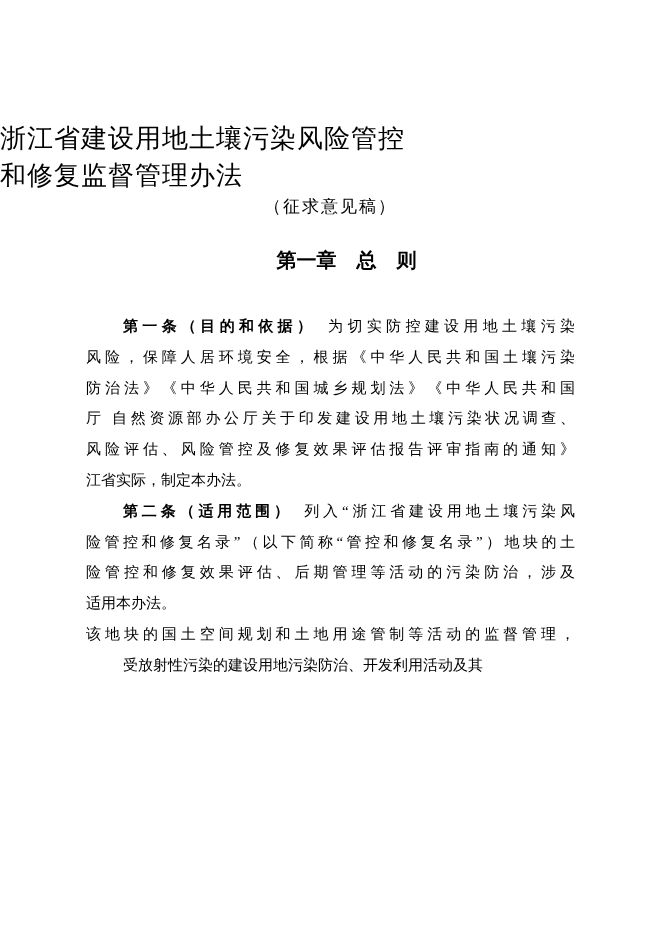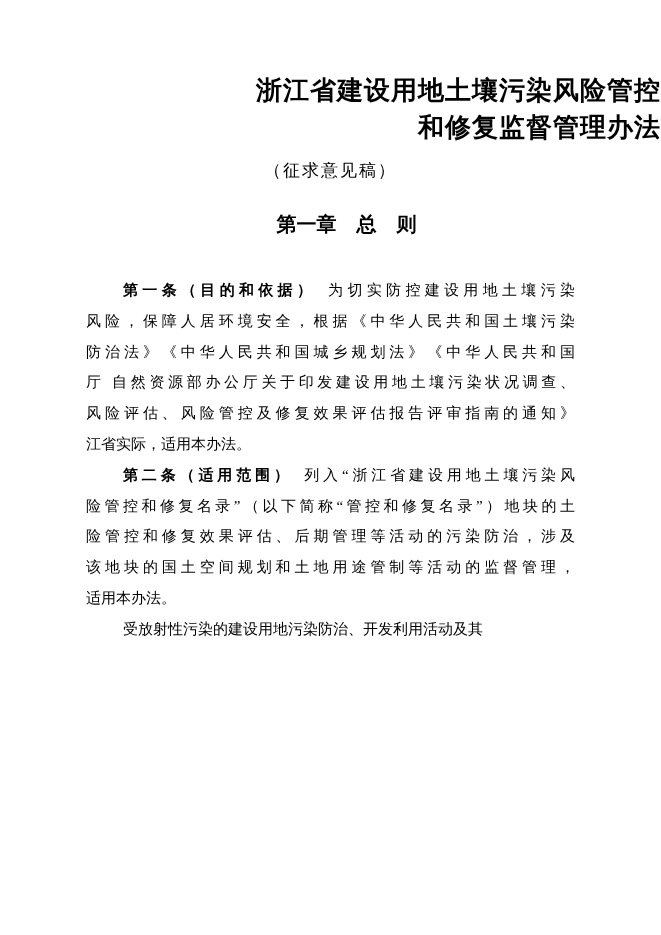--- a/index.html
+++ b/index.html
@@ -11,30 +11,30 @@
     position: relative;
     width: 661px;
     height: 935px;
     background: #ffffff;
     color: #000000;
     font-family: "Liberation Serif", "DejaVu Serif", serif;
     overflow: hidden;
   }
   .doc-title {
     margin: 0;
-    padding-top: 72px;
+    padding-top: 120px;
     font-size: 26px;
     line-height: 37px;
-    font-weight: 700;
-    text-align: right;
+    font-weight: 400;
+    text-align: left;
     letter-spacing: 1px;
   }
   .doc-title .t-line { display: block; }
   .doc-subtitle {
-    margin-top: 12px;
+    margin-top: 0;
     font-size: 17px;
     line-height: 26px;
     letter-spacing: 2px;
     text-align: center;
     font-weight: 400;
   }
   .chapter-heading {
     margin-top: 27px;
     font-size: 20px;
     line-height: 27px;
@@ -81,24 +81,24 @@
 
   <div class="chapter-heading">第一章　总　则</div>
 
   <div class="body-text">
 
     <div class="line jst ind"><span class="lead">第一条（目的和依据）</span><span class="gap"></span><span>为切实防控建设用地土壤污染</span></div>
     <div class="line jst">风险，保障人居环境安全，根据《中华人民共和国土壤污染</div>
     <div class="line jst">防治法》《中华人民共和国城乡规划法》《中华人民共和国</div>
     <div class="line jst">厅 自然资源部办公厅关于印发建设用地土壤污染状况调查、</div>
     <div class="line jst">风险评估、风险管控及修复效果评估报告评审指南的通知》</div>
-    <div class="line">江省实际，适用本办法。</div>
+    <div class="line">江省实际，制定本办法。</div>
 
     <div class="line jst ind"><span class="lead">第二条（适用范围）</span><span class="gap"></span><span>列入“浙江省建设用地土壤污染风</span></div>
     <div class="line jst">险管控和修复名录”（以下简称“管控和修复名录”）地块的土</div>
     <div class="line jst">险管控和修复效果评估、后期管理等活动的污染防治，涉及</div>
+    <div class="line">适用本办法。</div>
     <div class="line jst">该地块的国土空间规划和土地用途管制等活动的监督管理，</div>
-    <div class="line">适用本办法。</div>
 
     <div class="line ind">受放射性污染的建设用地污染防治、开发利用活动及其</div>
 
   </div>
 </div>
 
 </body></html>

